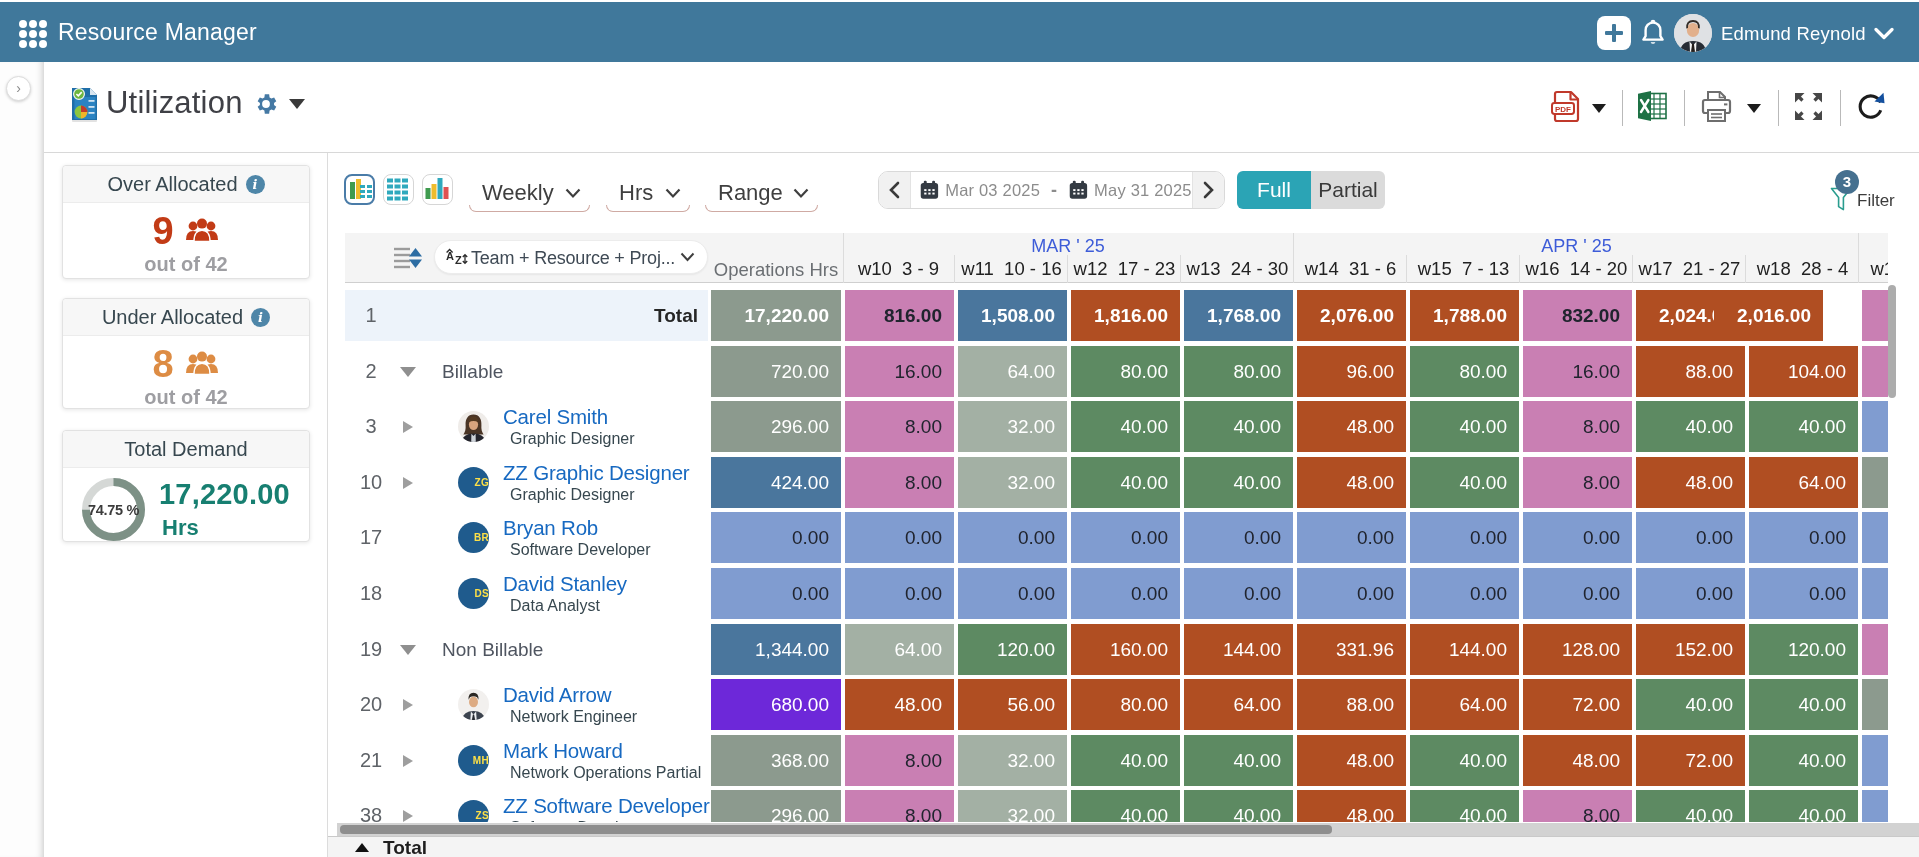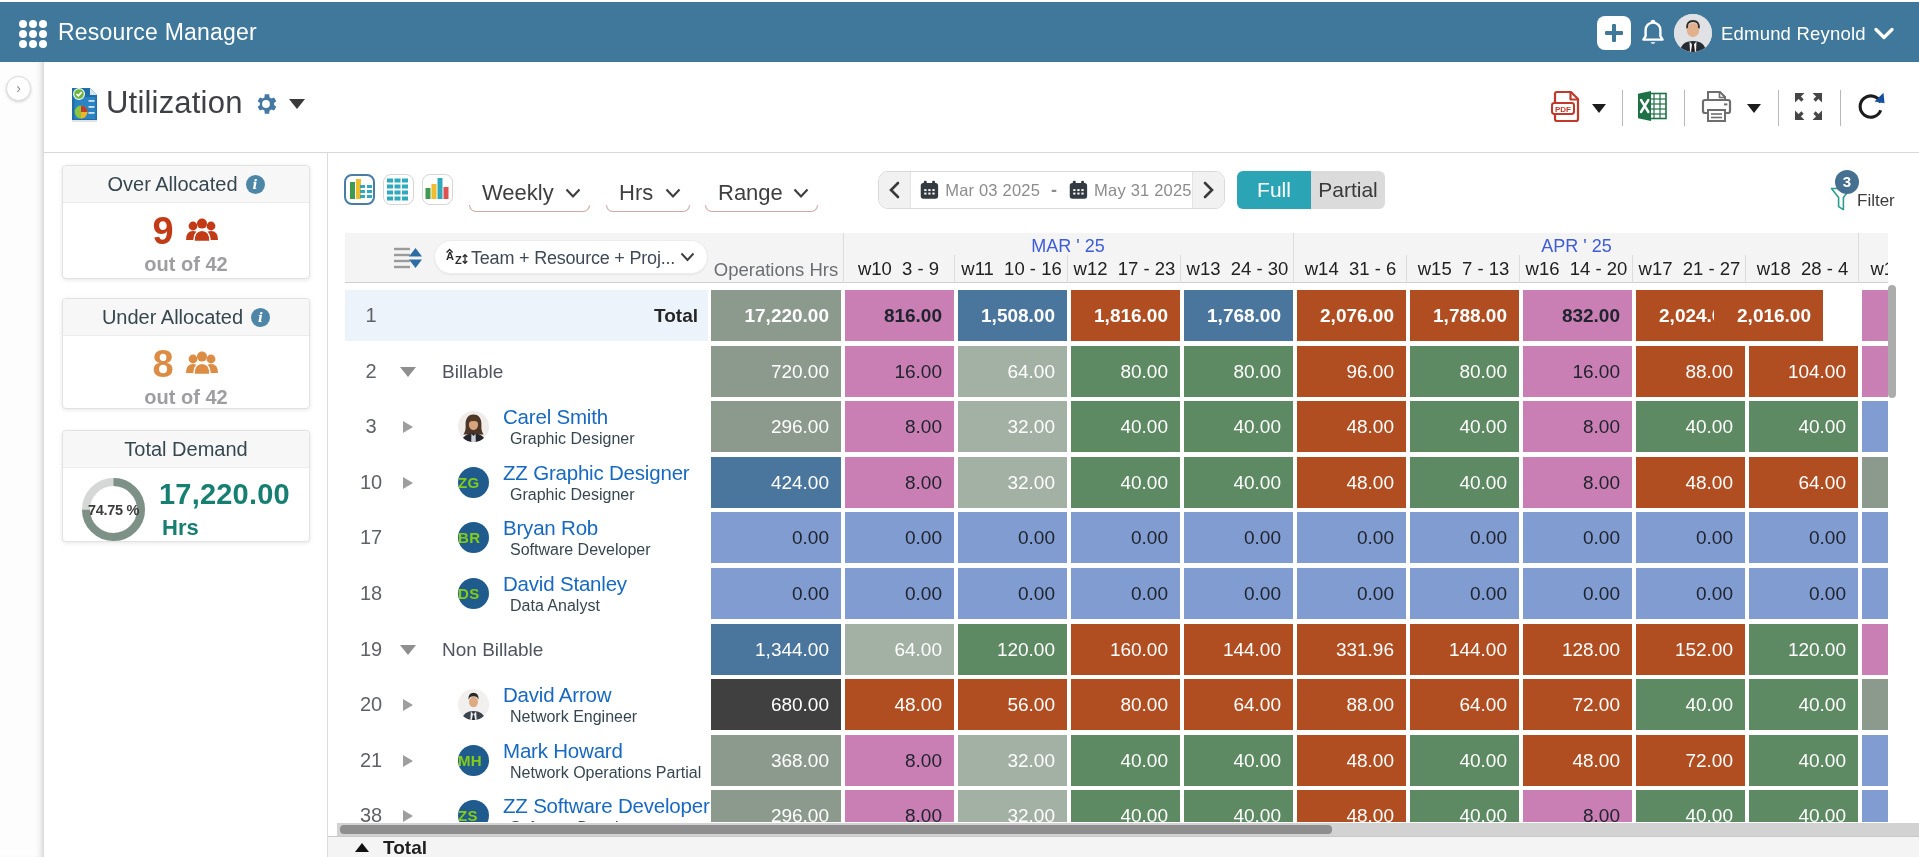--- a/index.html
+++ b/index.html
@@ -88,21 +88,21 @@
   .gutil { position:absolute; left:369px; top:25px; width:134px; text-align:center; font-size:18.5px; color:#6b6f73; line-height:23px; }
 
   .grow-left { position:absolute; left:5px; width:363px; height:51px; }
   .grow-left.total-bg { background:#EDF3FA; }
   .rnum { position:absolute; left:5px; top:0; width:42px; text-align:center; font-size:20px; color:#5f6368; line-height:51px; }
   .exp-r { position:absolute; left:58px; top:20px; width:0; height:0; border:6px solid transparent; border-left:10px solid #9e9e9e; border-right:none; }
   .exp-d { position:absolute; left:55px; top:21px; width:0; height:0; border:8px solid transparent; border-top:10px solid #8f8f8f; border-bottom:none; }
   .glabel { position:absolute; left:97px; top:0; font-size:19px; color:#4f5560; line-height:51px; }
   .gtotal { position:absolute; right:10px; top:0; font-size:19px; font-weight:bold; color:#262626; line-height:51px; }
   .rav { position:absolute; left:113px; top:10px; width:31px; height:31px; border-radius:50%; overflow:hidden; }
-  .rav.init { background:#1f5b8d; color:#84cc16; font-size:15px; font-weight:bold; text-align:left; line-height:31px; letter-spacing:.3px; }
+  .rav.init { background:#1f5b8d; color:#fde047; font-size:10px; font-weight:bold; text-align:right; line-height:31px; letter-spacing:.3px; }
   .rname { position:absolute; left:158px; top:4px; font-size:20.5px; letter-spacing:-0.2px; color:#1769C1; white-space:nowrap; }
   .rrole { position:absolute; left:142px; top:29px; font-size:16px; color:#37474f; white-space:nowrap;margin-left:23px; }
   .gcell { position:absolute; height:51px; font-size:19px; line-height:51px; text-align:right; padding-right:12px; color:#fff; }
   .gcell.dk { color:#20242e; }
   .gcell.b { font-weight:bold; }
 
   .vscroll { position:absolute; left:1844px; top:223px; width:8px; height:113px; background:#ACACAC; border-radius:4px; }
   .hscroll-track { position:absolute; left:293px; top:761px; width:1582px; height:13px; background:#d2d2d2; }
   .hscroll-thumb { position:absolute; left:296px; top:763px; width:992px; height:9px; background:#8e8e8e; border-radius:4px; }
   .gfoot { position:absolute; left:284px; top:774px; width:1591px; height:21px; background:#f4f4f4; border-top:1px solid #c9c9c9; }
@@ -602,21 +602,21 @@
                 <rect width="31" height="31" fill="#f2f0ee"></rect>
                 <ellipse cx="15.5" cy="12.9" rx="4.5" ry="5.3" fill="#ddab83"></ellipse>
                 <path d="M10.6 10.8 q-0.6 -7 4.9 -7 q5.5 0 4.9 7 l-1.3 -2.6 q-3.6 -2.1 -7.2 0 Z" fill="#2c2824"></path>
                 <path d="M3.5 31 q2 -9 12 -9 q10 0 12 9 Z" fill="#3c434e"></path>
                 <path d="M12.9 22.6 l2.6 3 l2.6 -3 l0.6 8.4 l-6.4 0 Z" fill="#eef0f2"></path>
                 <path d="M14.9 25.4 l1.2 0 l1 5.6 l-3.2 0 Z" fill="#262a31"></path>
               </svg></span>
             <span class="rname">David Arrow</span>
             <span class="rrole">Network Engineer</span>
           </div>
-          <div class="gcell" style="left:371px;top:446px;width:130px;background:#404040">680.00</div>
+          <div class="gcell" style="left:371px;top:446px;width:130px;background:#6d28d9">680.00</div>
           <div class="gcell" style="left:505px;top:446px;width:109px;background:#B04E22">48.00</div>
           <div class="gcell" style="left:618px;top:446px;width:109px;background:#B04E22">56.00</div>
           <div class="gcell" style="left:731px;top:446px;width:109px;background:#B04E22">80.00</div>
           <div class="gcell" style="left:844px;top:446px;width:109px;background:#B04E22">64.00</div>
           <div class="gcell" style="left:957px;top:446px;width:109px;background:#B04E22">88.00</div>
           <div class="gcell" style="left:1070px;top:446px;width:109px;background:#B04E22">64.00</div>
           <div class="gcell" style="left:1183px;top:446px;width:109px;background:#B04E22">72.00</div>
           <div class="gcell" style="left:1296px;top:446px;width:109px;background:#5D8A62">40.00</div>
           <div class="gcell" style="left:1409px;top:446px;width:109px;background:#5D8A62">40.00</div>
           <div class="gcell" style="left:1522px;top:446px;width:109px;background:#8C9A8E"></div>

